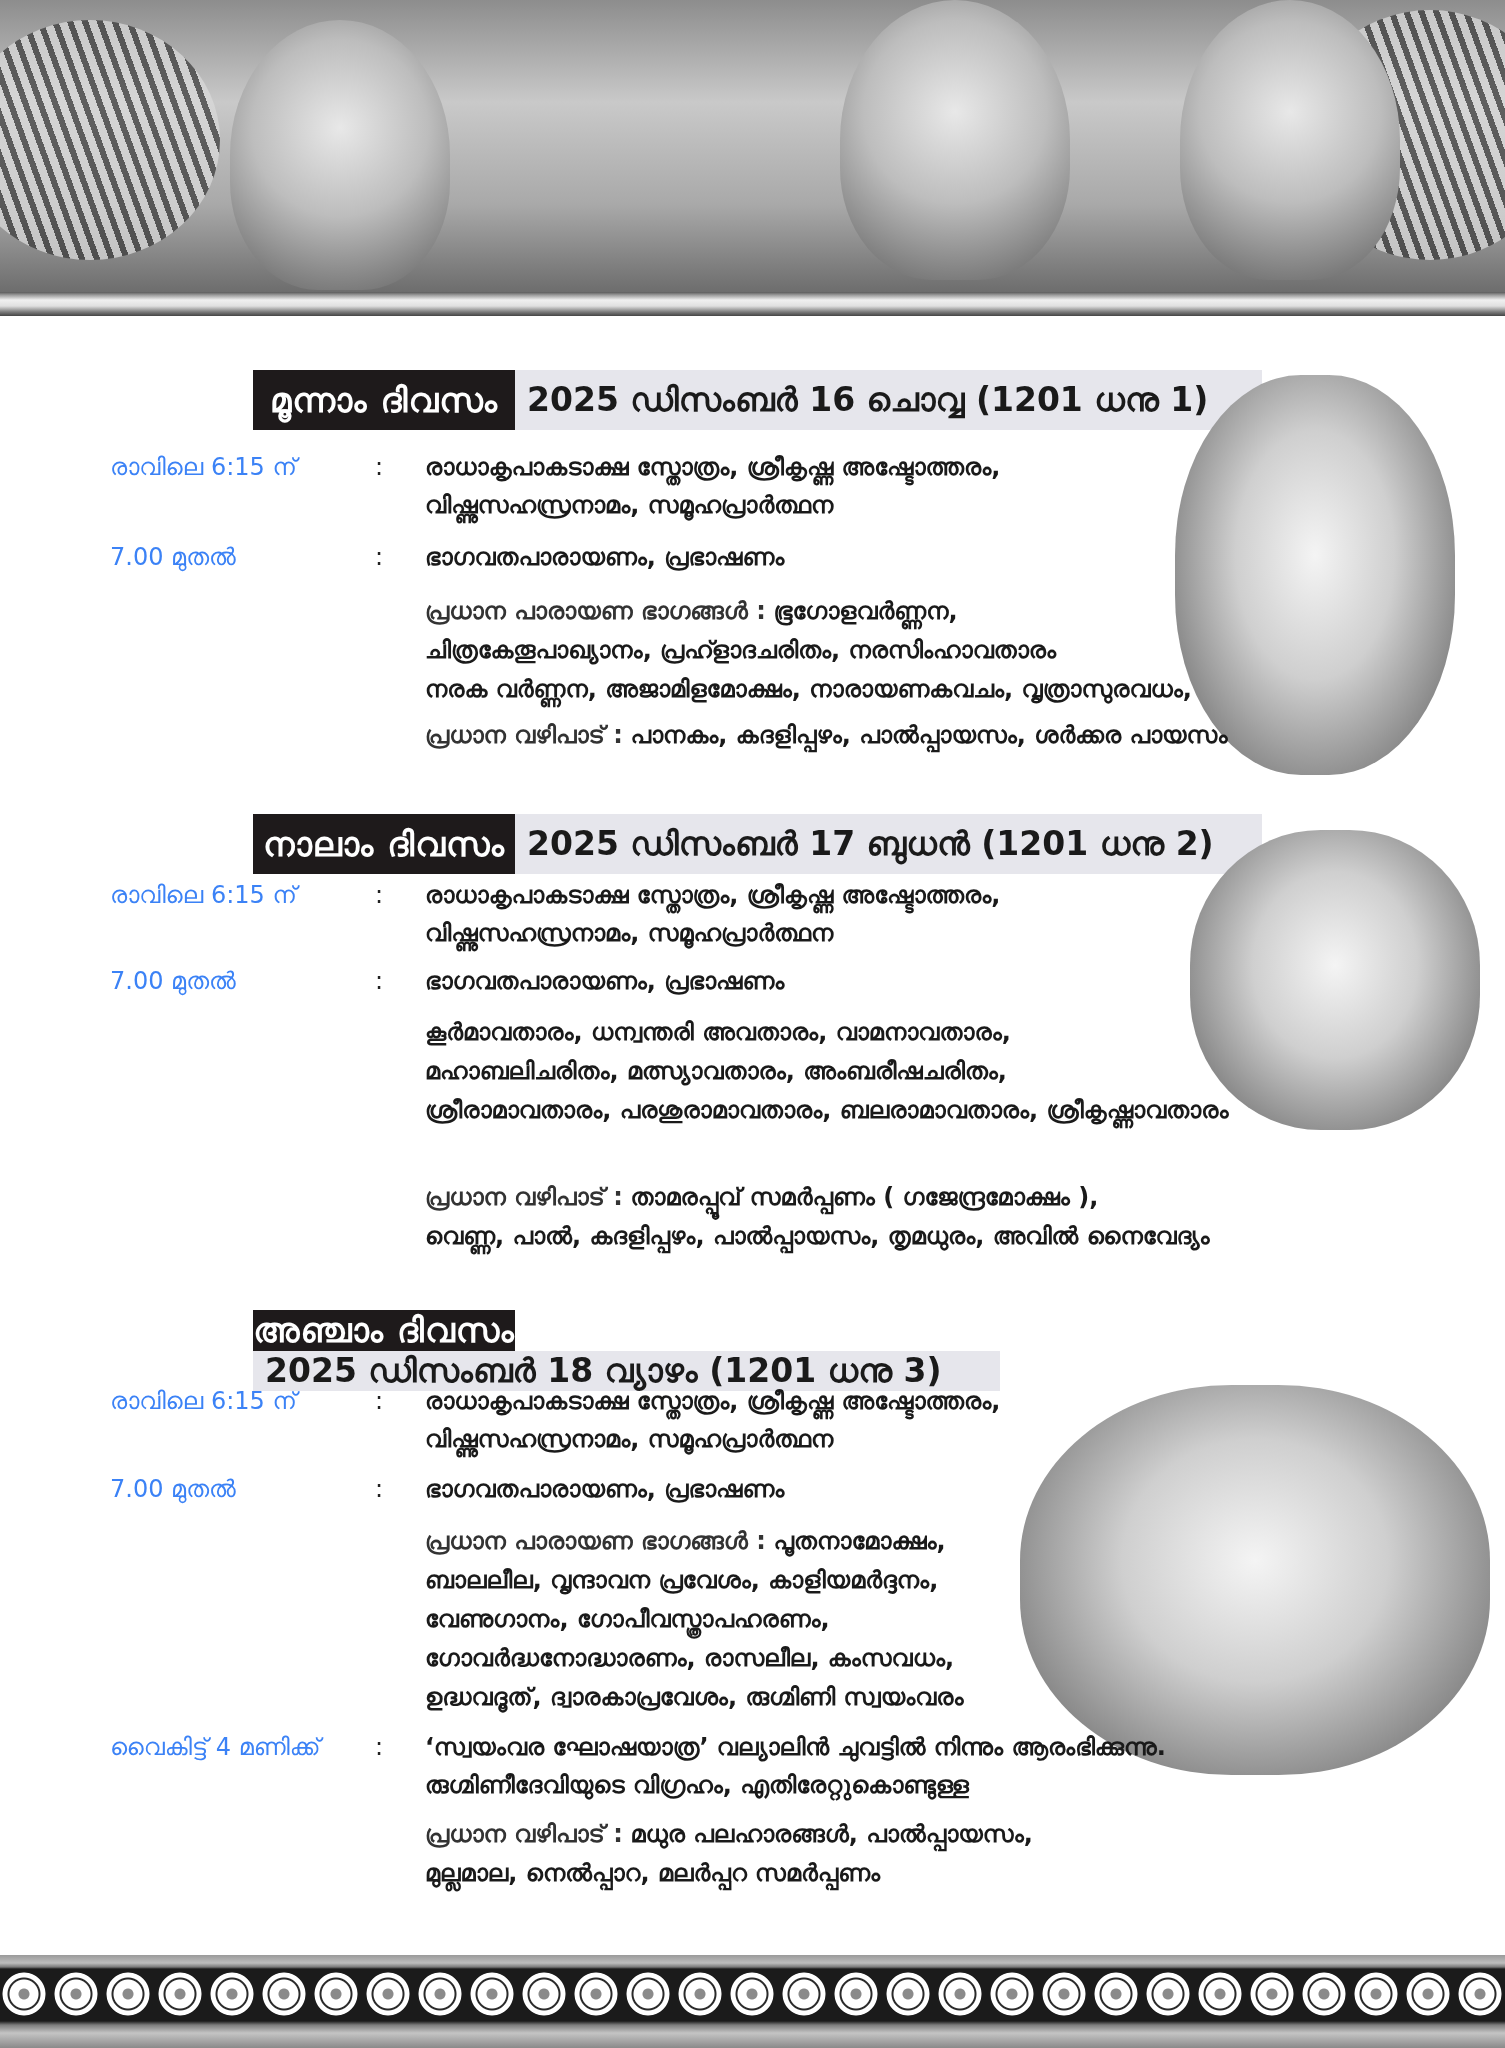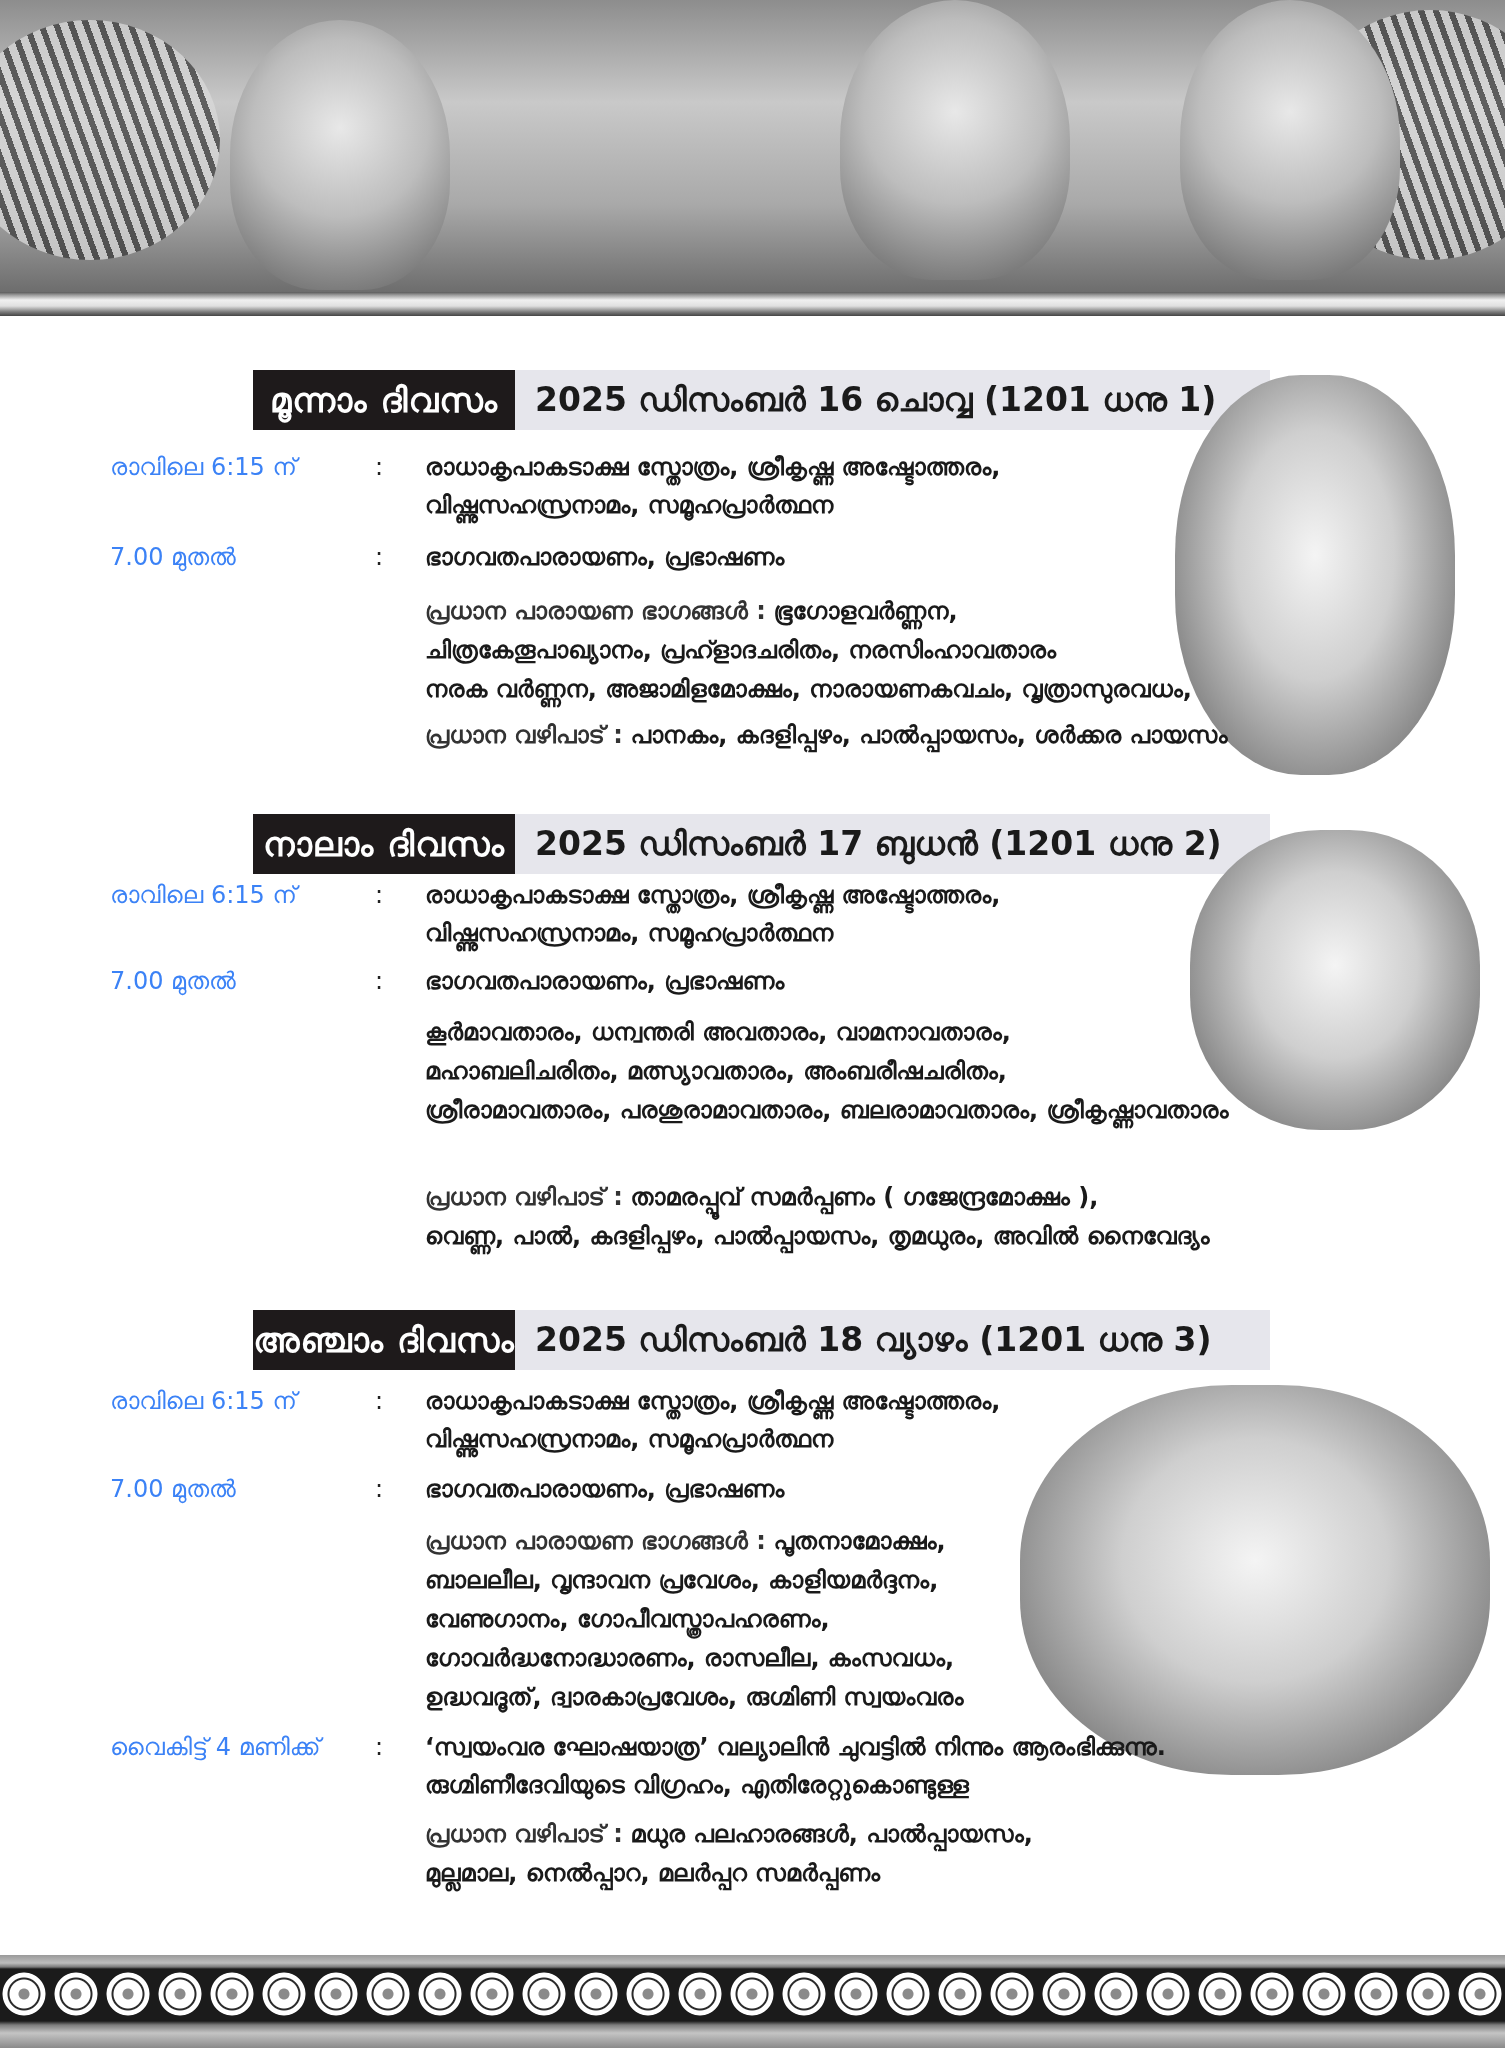--- a/index.html
+++ b/index.html
@@ -13,21 +13,21 @@
                  background:radial-gradient(circle at 50% 40%,#e8e8e8 0%,#bdbdbd 45%,#5e5e5e 100%); }
   .banner .leaf { position:absolute; background:repeating-linear-gradient(70deg,#3c3c3c 0 6px,#d9d9d9 6px 14px); opacity:.75; border-radius:50%; }
   .banner-rule { position:absolute; left:0; top:292px; width:1505px; height:24px;
                  background:linear-gradient(180deg,#5a5a5a 0,#9a9a9a 3px,#f0f0f0 8px,#e0e0e0 14px,#7a7a7a 20px,#444 24px); }
 
   
   .day-head { position:absolute; left:253px; height:44px; display:flex; }
   .day-label { background:#1e1a1b; color:#fff; font-weight:bold; font-size:34px;
                display:flex; align-items:center; justify-content:center; width:262px; height:60px; letter-spacing:1px; }
   .day-date { background:#e6e6ec; color:#1a1a1a; font-size:33px; font-weight:bold;
-              display:flex; align-items:center; padding-left:20px; width:735px; height:60px; }
+              display:flex; align-items:center; padding-left:12px; width:735px; height:60px; }
 
   .row { position:absolute; left:110px; width:1160px; font-size:24px; line-height:38px; }
   .row .time { position:absolute; left:0; top:0; width:260px; font-weight:normal; color:#3b82f6; }
   .row .colon { position:absolute; left:265px; top:0; width:20px; color:#222; }
   .row .desc { position:absolute; left:315px; top:0; width:920px; font-weight:bold; color:#1a1a1a; }
   .sub { position:absolute; left:425px; width:870px; font-size:24px; line-height:39px; }
   .sub .lbl { font-weight:bold; color:#333; }
   .sub .val { font-weight:bold; }
 
   .deity { position:absolute; border-radius:45%;
@@ -102,21 +102,21 @@
 <div class="sub" style="top:1013px;">
   <div class="val">കൂർമാവതാരം, ധന്വന്തരി അവതാരം, വാമനാവതാരം,</div>
   <div class="val">മഹാബലിചരിതം, മത്സ്യാവതാരം, അംബരീഷചരിതം,</div>
   <div class="val">ശ്രീരാമാവതാരം, പരശുരാമാവതാരം, ബലരാമാവതാരം, ശ്രീകൃഷ്ണാവതാരം</div>
 </div>
 <div class="sub" style="top:1178px;">
   <div><span class="lbl">പ്രധാന വഴിപാട് :</span> <span class="val">താമരപ്പൂവ് സമർപ്പണം ( ഗജേന്ദ്രമോക്ഷം ),</span></div>
   <div class="val">വെണ്ണ, പാൽ, കദളിപ്പഴം, പാൽപ്പായസം, തൃമധുരം, അവിൽ നൈവേദ്യം</div>
 </div>
 
-<div class="day-head" style="top:1310px;">
+<div class="day-head" style="top:1310px;flex-direction:column;">
   <div class="day-label">അഞ്ചാം ദിവസം</div>
   <div class="day-date">2025 ഡിസംബർ 18 വ്യാഴം (1201 ധനു 3)</div>
 </div>
 <div class="deity" style="left:1020px;top:1385px;width:470px;height:390px;"></div>
 
 <div class="row" style="top:1382px;">
   <div class="time">രാവിലെ 6:15 ന്</div>
   <div class="colon">:</div>
   <div class="desc">
     <div>രാധാകൃപാകടാക്ഷ സ്തോത്രം, ശ്രീകൃഷ്ണ അഷ്ടോത്തരം,</div>

